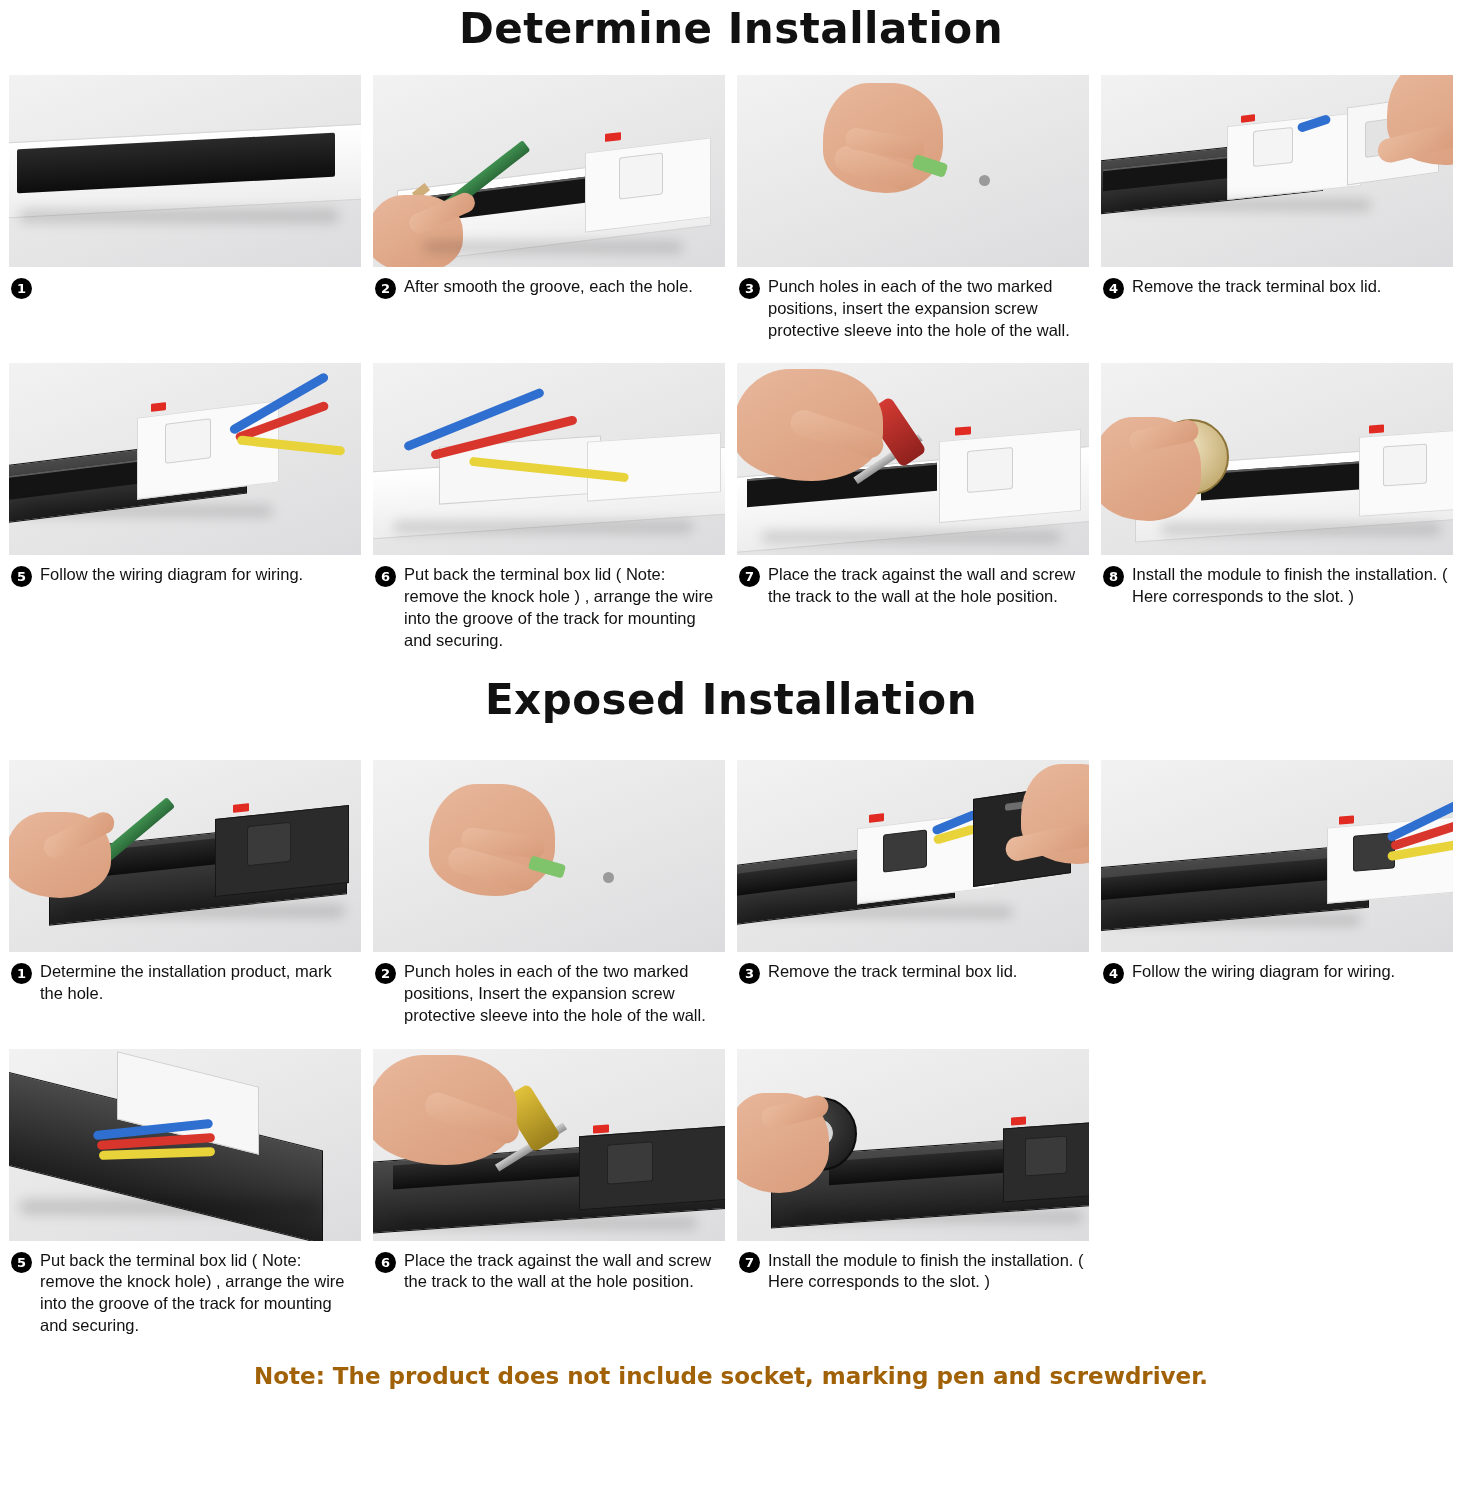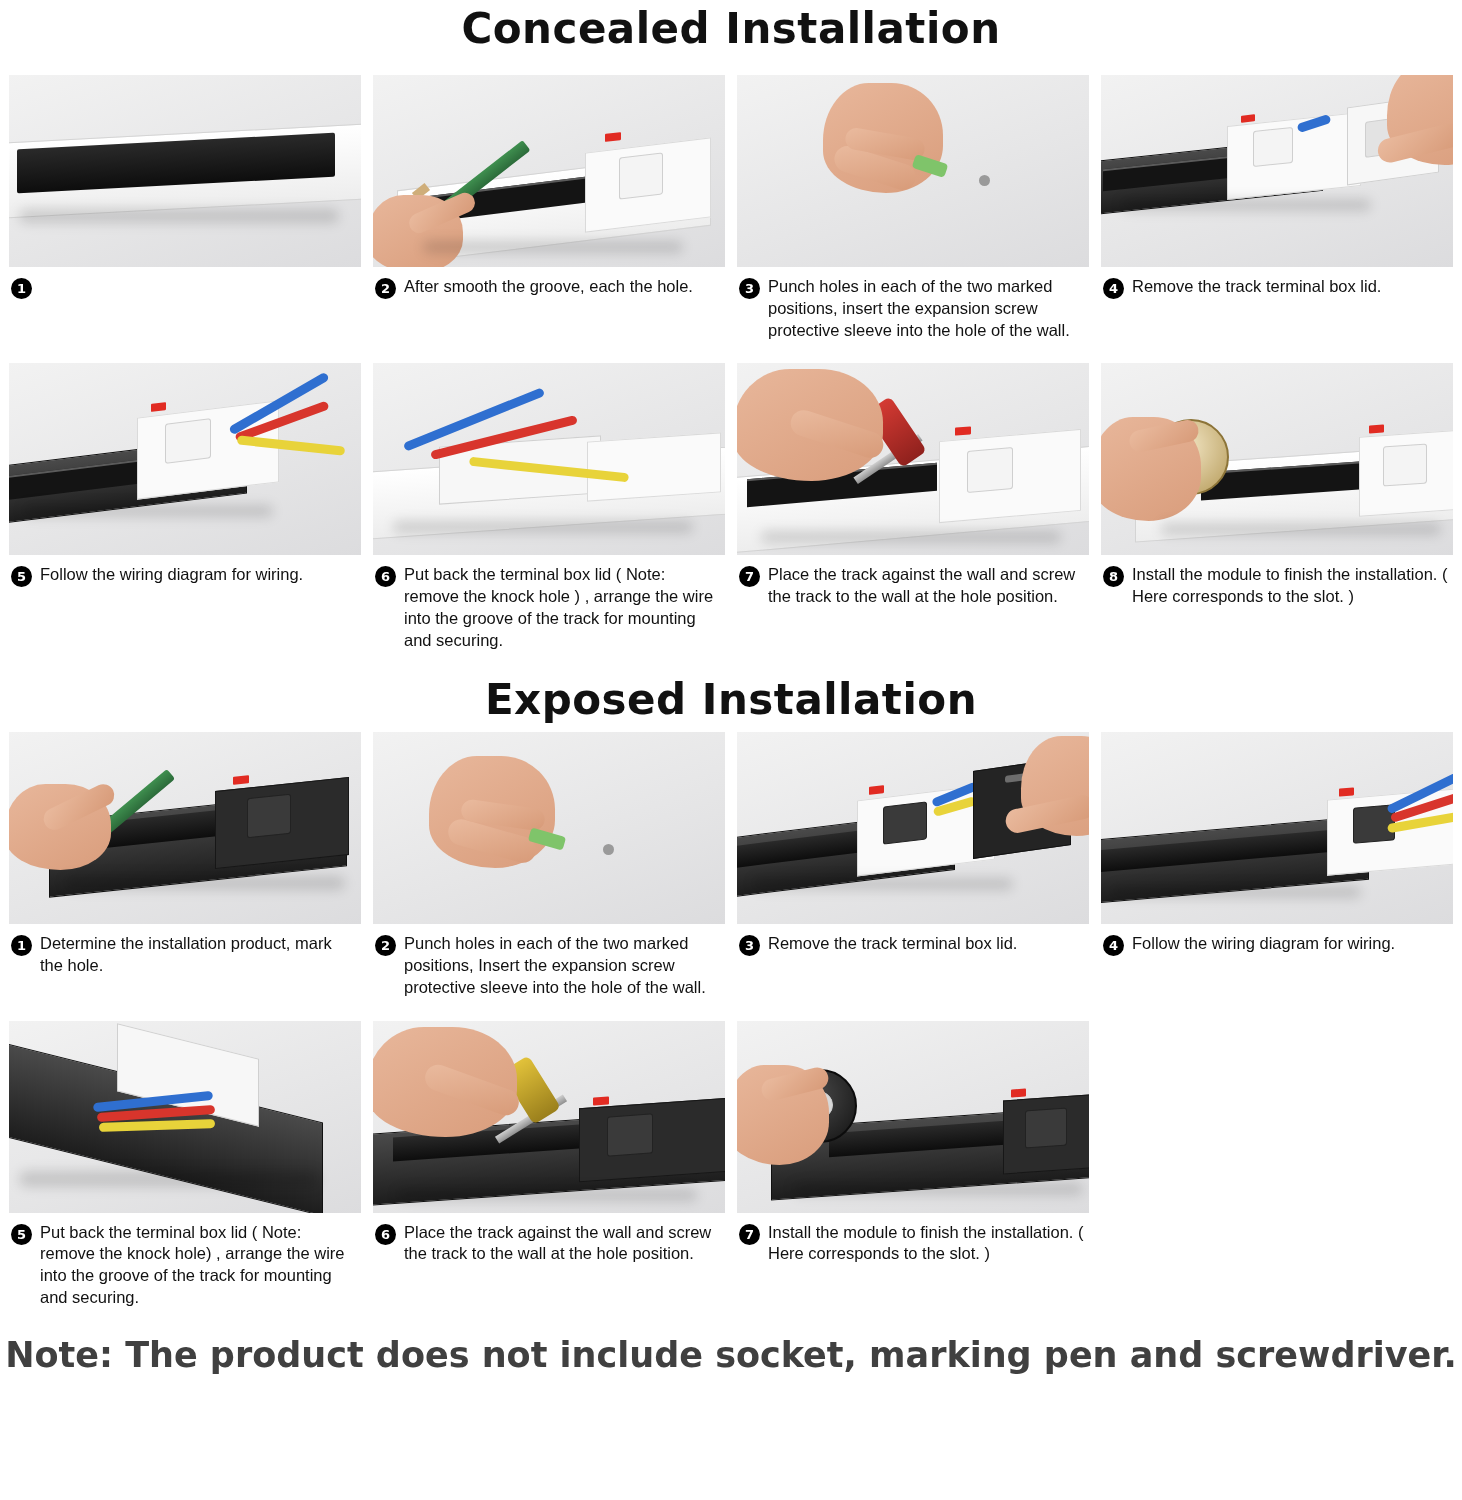--- a/index.html
+++ b/index.html
@@ -13,21 +13,21 @@
 
   h1.section-title{
     text-align:center;
     font-size:42px;
     font-weight:bold;
     margin:0;
     letter-spacing:0.5px;
     font-family:"DejaVu Sans", sans-serif;
   }
   #title-concealed{padding:4px 0 22px 0;}
-  #title-exposed{padding:24px 0 8px 0;}
+  #title-exposed{padding:24px 0 36px 0;}
 
   .grid{
     display:grid;
     grid-template-columns:repeat(4, 352px);
     column-gap:12px;
     justify-content:center;
     padding:0 8px;
   }
   .cell{width:352px;}
 
@@ -58,22 +58,22 @@
   }
   .ctext{
     font-size:16.5px;
     line-height:1.32;
     color:#111;
   }
   .row2{margin-top:22px;}
 
   .note{
     text-align:center;
-    color:#404040;
-    font-size:35px;
+    color:#a16207;
+    font-size:23px;
     font-weight:bold;
     padding:26px 0 14px 0;
     font-family:"DejaVu Sans", sans-serif;
   }
 
   
   .wall{position:absolute;inset:0;background:linear-gradient(160deg,#f2f2f2 0%, #e6e6e7 55%, #dcdcde 100%);}
   .shadow{position:absolute;background:rgba(0,0,0,.14);filter:blur(6px);border-radius:10px;}
   .trackw{position:absolute;background:linear-gradient(#ffffff,#ededed);border:1px solid #d4d4d4;}
   .trackb{position:absolute;background:linear-gradient(#4a4a4a,#1d1d1d);border:1px solid #111;}
@@ -100,21 +100,21 @@
   .w-yel{background:#e8d33a;}
   .lid{position:absolute;background:#f7f7f7;border:1px solid #d0d0d0;}
   .lidb{position:absolute;background:#242424;border:1px solid #121212;}
   .rot{transform-origin:center;}
 </style>
 </head>
 <body>
 
 <div class="page">
 
-  <h1 class="section-title" id="title-concealed">Concealed Installation</h1>
+  <h1 class="section-title" id="title-concealed">Determine Installation</h1>
 
   <div class="grid">
 
     <div class="cell">
       <div class="photo">
         <div class="wall"></div>
         <div class="trackw" style="left:-14px;top:58px;width:380px;height:74px;transform:skewY(-3deg);"></div>
         <div class="slotg" style="left:8px;top:66px;width:318px;height:44px;transform:skewY(-3deg);border-radius:2px;"></div>
         <div class="shadow" style="left:10px;top:134px;width:320px;height:14px;"></div>
       </div>

